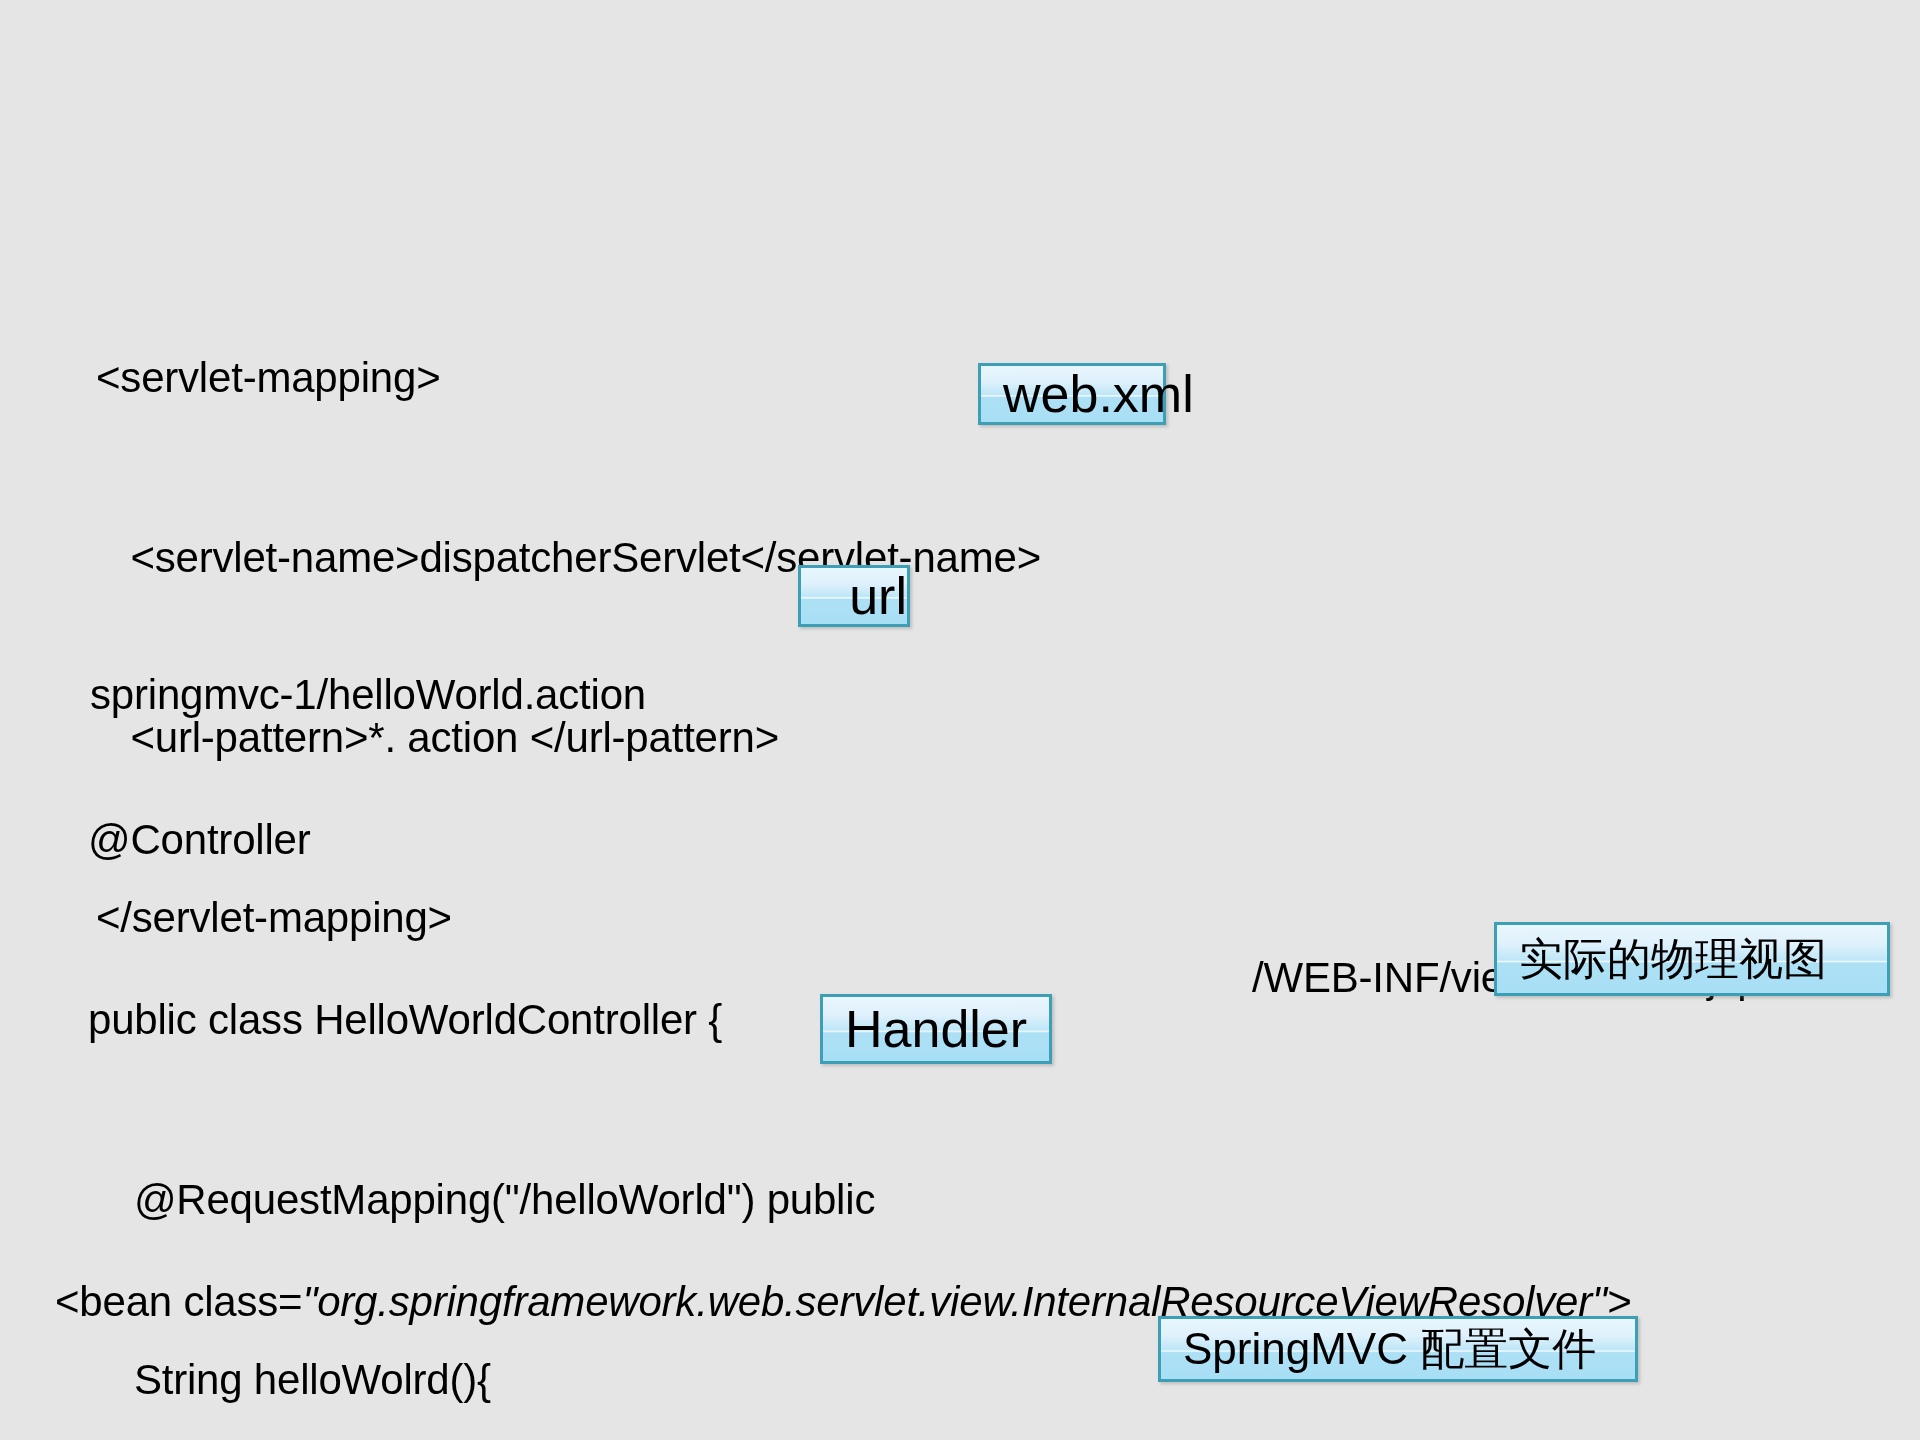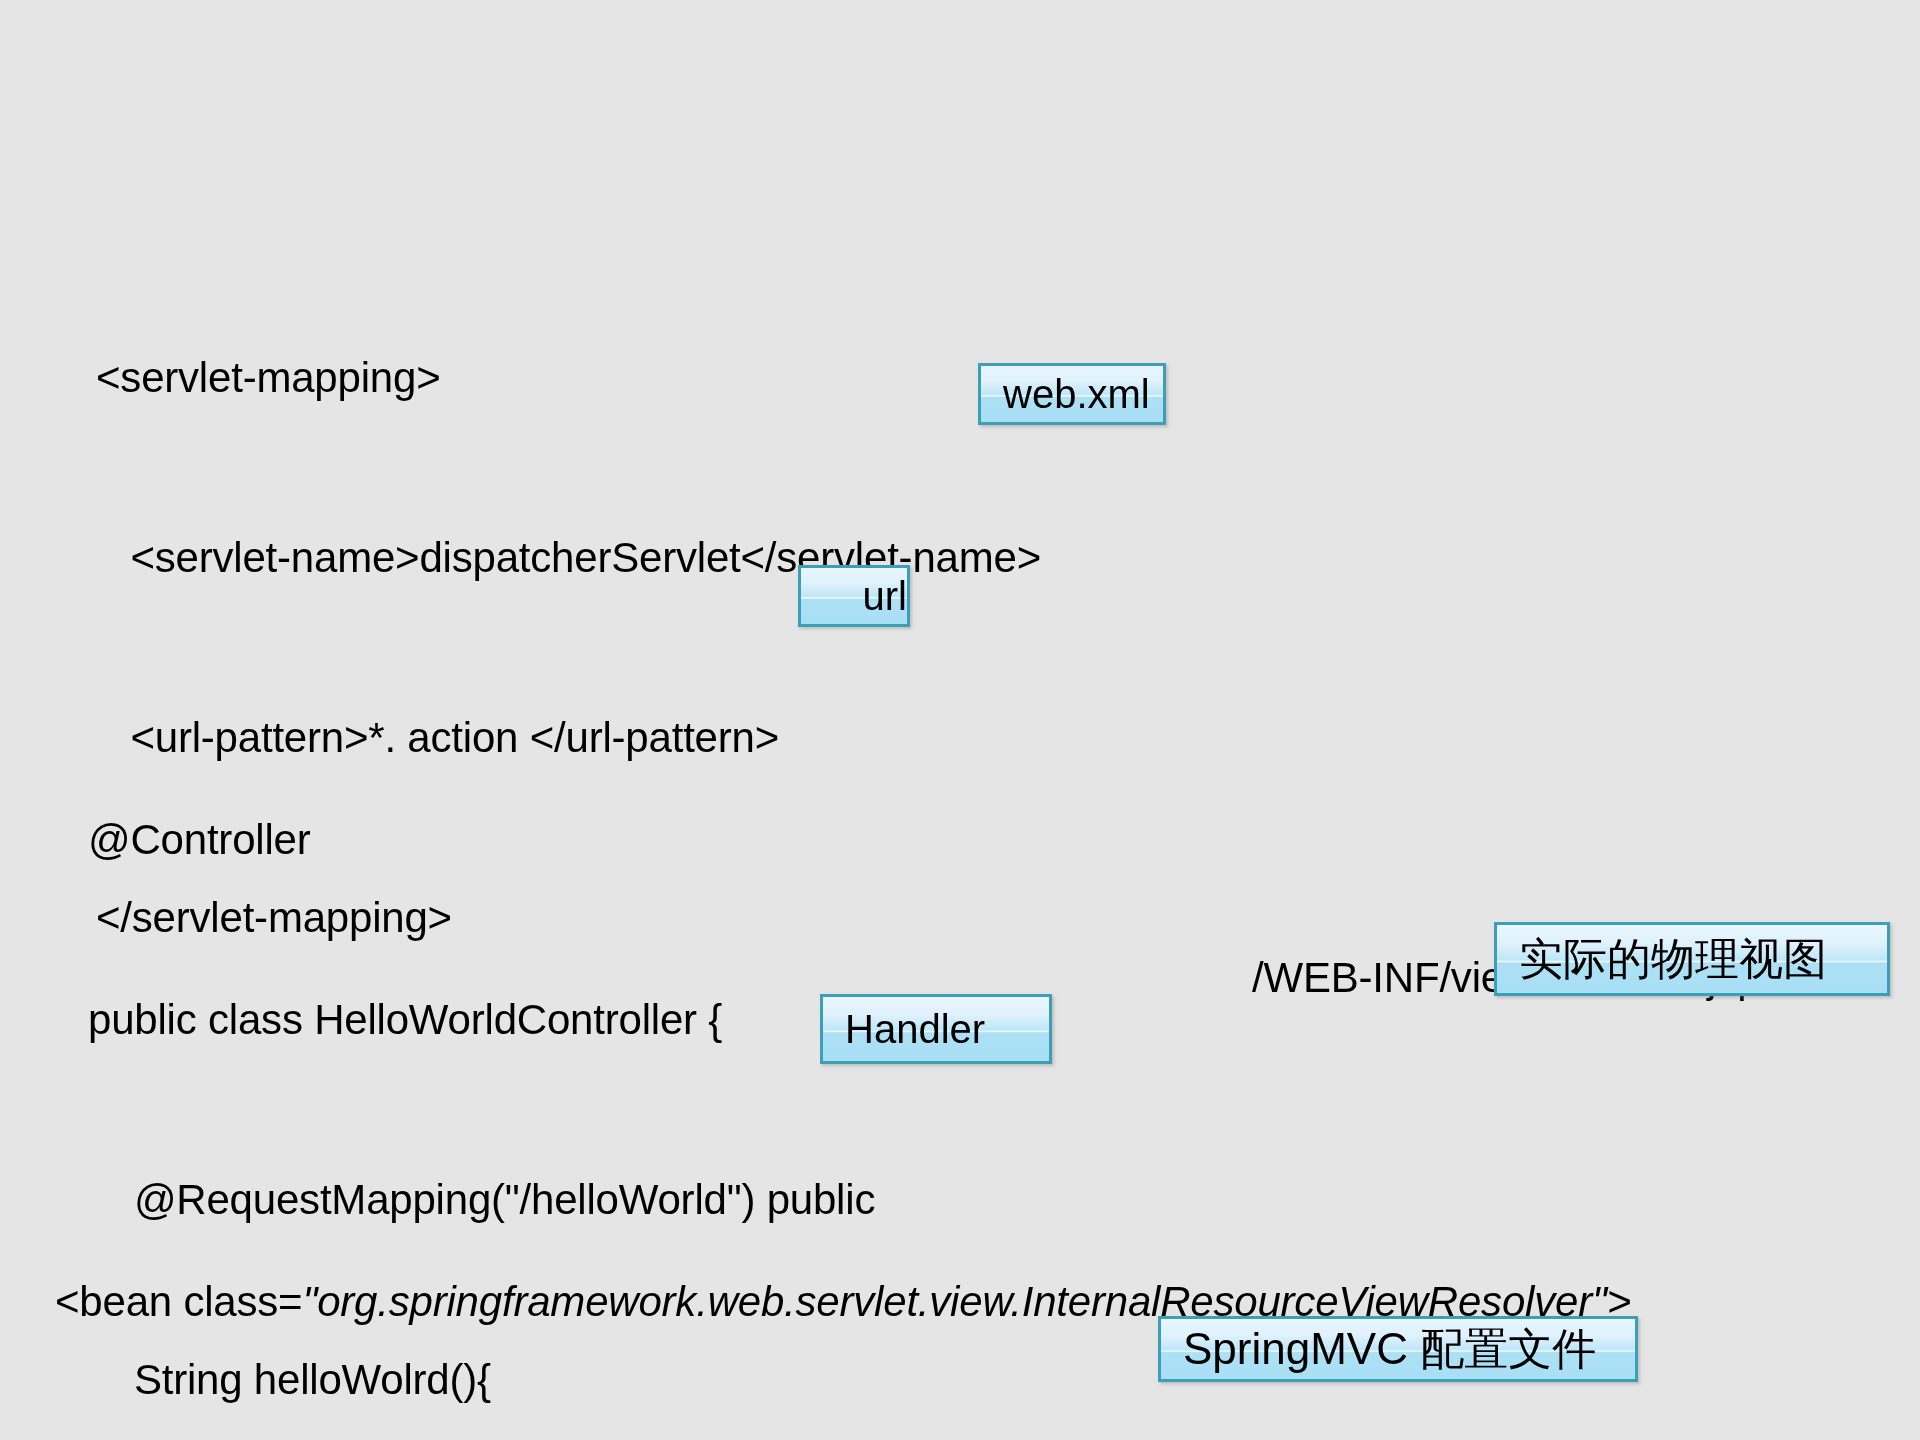--- a/index.html
+++ b/index.html
@@ -57,21 +57,21 @@
                 #bde6f7 52%,
                 #ffffff 53%,
                 #ade0f5 56%,
                 #a8dff5 100%);
     display: flex;
     align-items: center;
     box-shadow: 2px 2px 3px rgba(120,120,120,0.35);
   }
   .callout span {
     display: block;
-    font-size: 40px;
+    font-size: 52px;
     color: #000000;
     padding-left: 22px;
     line-height: 1;
   }
   .callout.cjk span {
     font-size: 44px;
   }
 
   #callout-webxml  { left: 978px;  top: 363px;  width: 188px; height: 62px; }
   #callout-url     { left: 798px;  top: 565px;  width: 112px; height: 62px; justify-content: flex-end; }
@@ -88,20 +88,23 @@
     <span class="code-line">&lt;servlet-mapping&gt;</span>
     <span class="code-line">   &lt;servlet-name&gt;dispatcherServlet&lt;/servlet-name&gt;</span>
     <span class="code-line">   &lt;url-pattern&gt;*. action &lt;/url-pattern&gt;</span>
     <span class="code-line">&lt;/servlet-mapping&gt;</span>
   </div>
 
   <div class="callout" id="callout-webxml">
     <span>web.xml</span>
   </div>
 
+  <div class="code-block" id="url-line">
+    <span class="code-line">springmvc-1/helloWorld.action</span>
+  </div>
 
   <div class="callout" id="callout-url">
     <span>url</span>
   </div>
 
   <div class="code-block" id="controller-code">
     <span class="code-line">@Controller</span>
     <span class="code-line">public class HelloWorldController {</span>
     <span class="code-line">    @RequestMapping("/helloWorld") public</span>
     <span class="code-line">    String helloWolrd(){</span>

